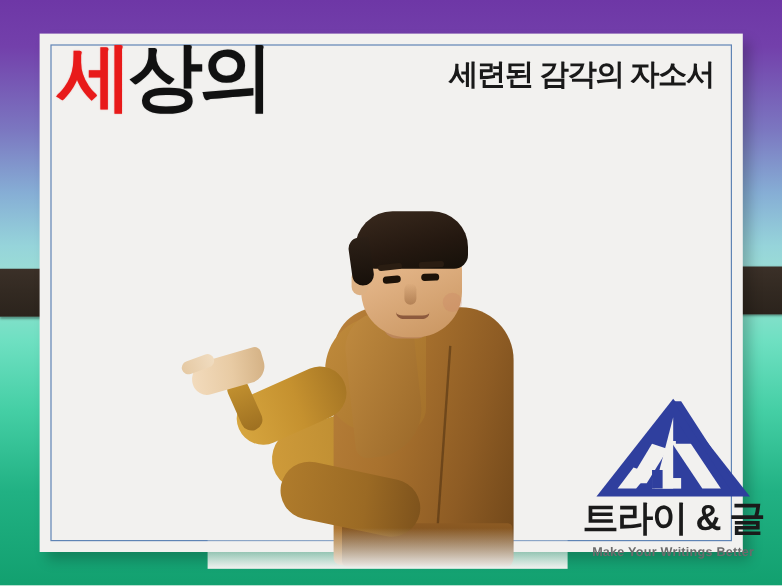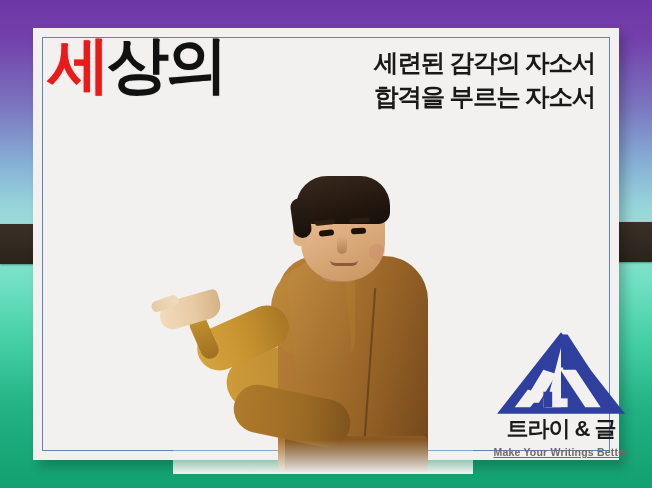--- a/index.html
+++ b/index.html
@@ -215,26 +215,26 @@
 
   
   .logo{
     position:absolute; left:444px; top:302px;
     width:168px; height:140px;
     z-index:6;
     text-align:center;
   }
   .logo-mark{ width:100%; height:86px; display:block; }
   .logo-name{
-    font-size:22px; font-weight:800; color:#1a1a1a;
+    font-size:30px; font-weight:800; color:#1a1a1a;
     letter-spacing:-1px; line-height:1; margin-top:2px;
   }
   .logo-tag{
     font-size:10.5px; font-weight:700; color:#6b6b6b;
-    letter-spacing:.2px; margin-top:6px;text-decoration:underline;
+    letter-spacing:.2px; margin-top:6px;
   }
 </style>
 </head>
 <body>
 
 <div class="stage">
 
   <div class="rod left">
       <div class="cap"></div>
     </div>
@@ -244,21 +244,20 @@
 
   <div class="panel">
     <div class="panel-inner-border"></div>
 
     <div class="headline">
       <span class="ln ln1"><span class="hl">세</span><span>상의</span></span>
     </div>
 
     <div class="taglines">
       <span class="tl">세련된 감각의 자소서</span>
-      <span class="tl">합격을 부르는 자소서</span>
     </div>
 
     <div class="person">
       <div class="p-part arm-upper"></div>
       <div class="p-part coat-body"></div>
       <div class="p-part shoulder"></div>
       <div class="p-part shirt"></div>
       <div class="p-part tie"></div>
       <div class="p-part coat-lapel"></div>
       <div class="p-part coat-seam"></div>

